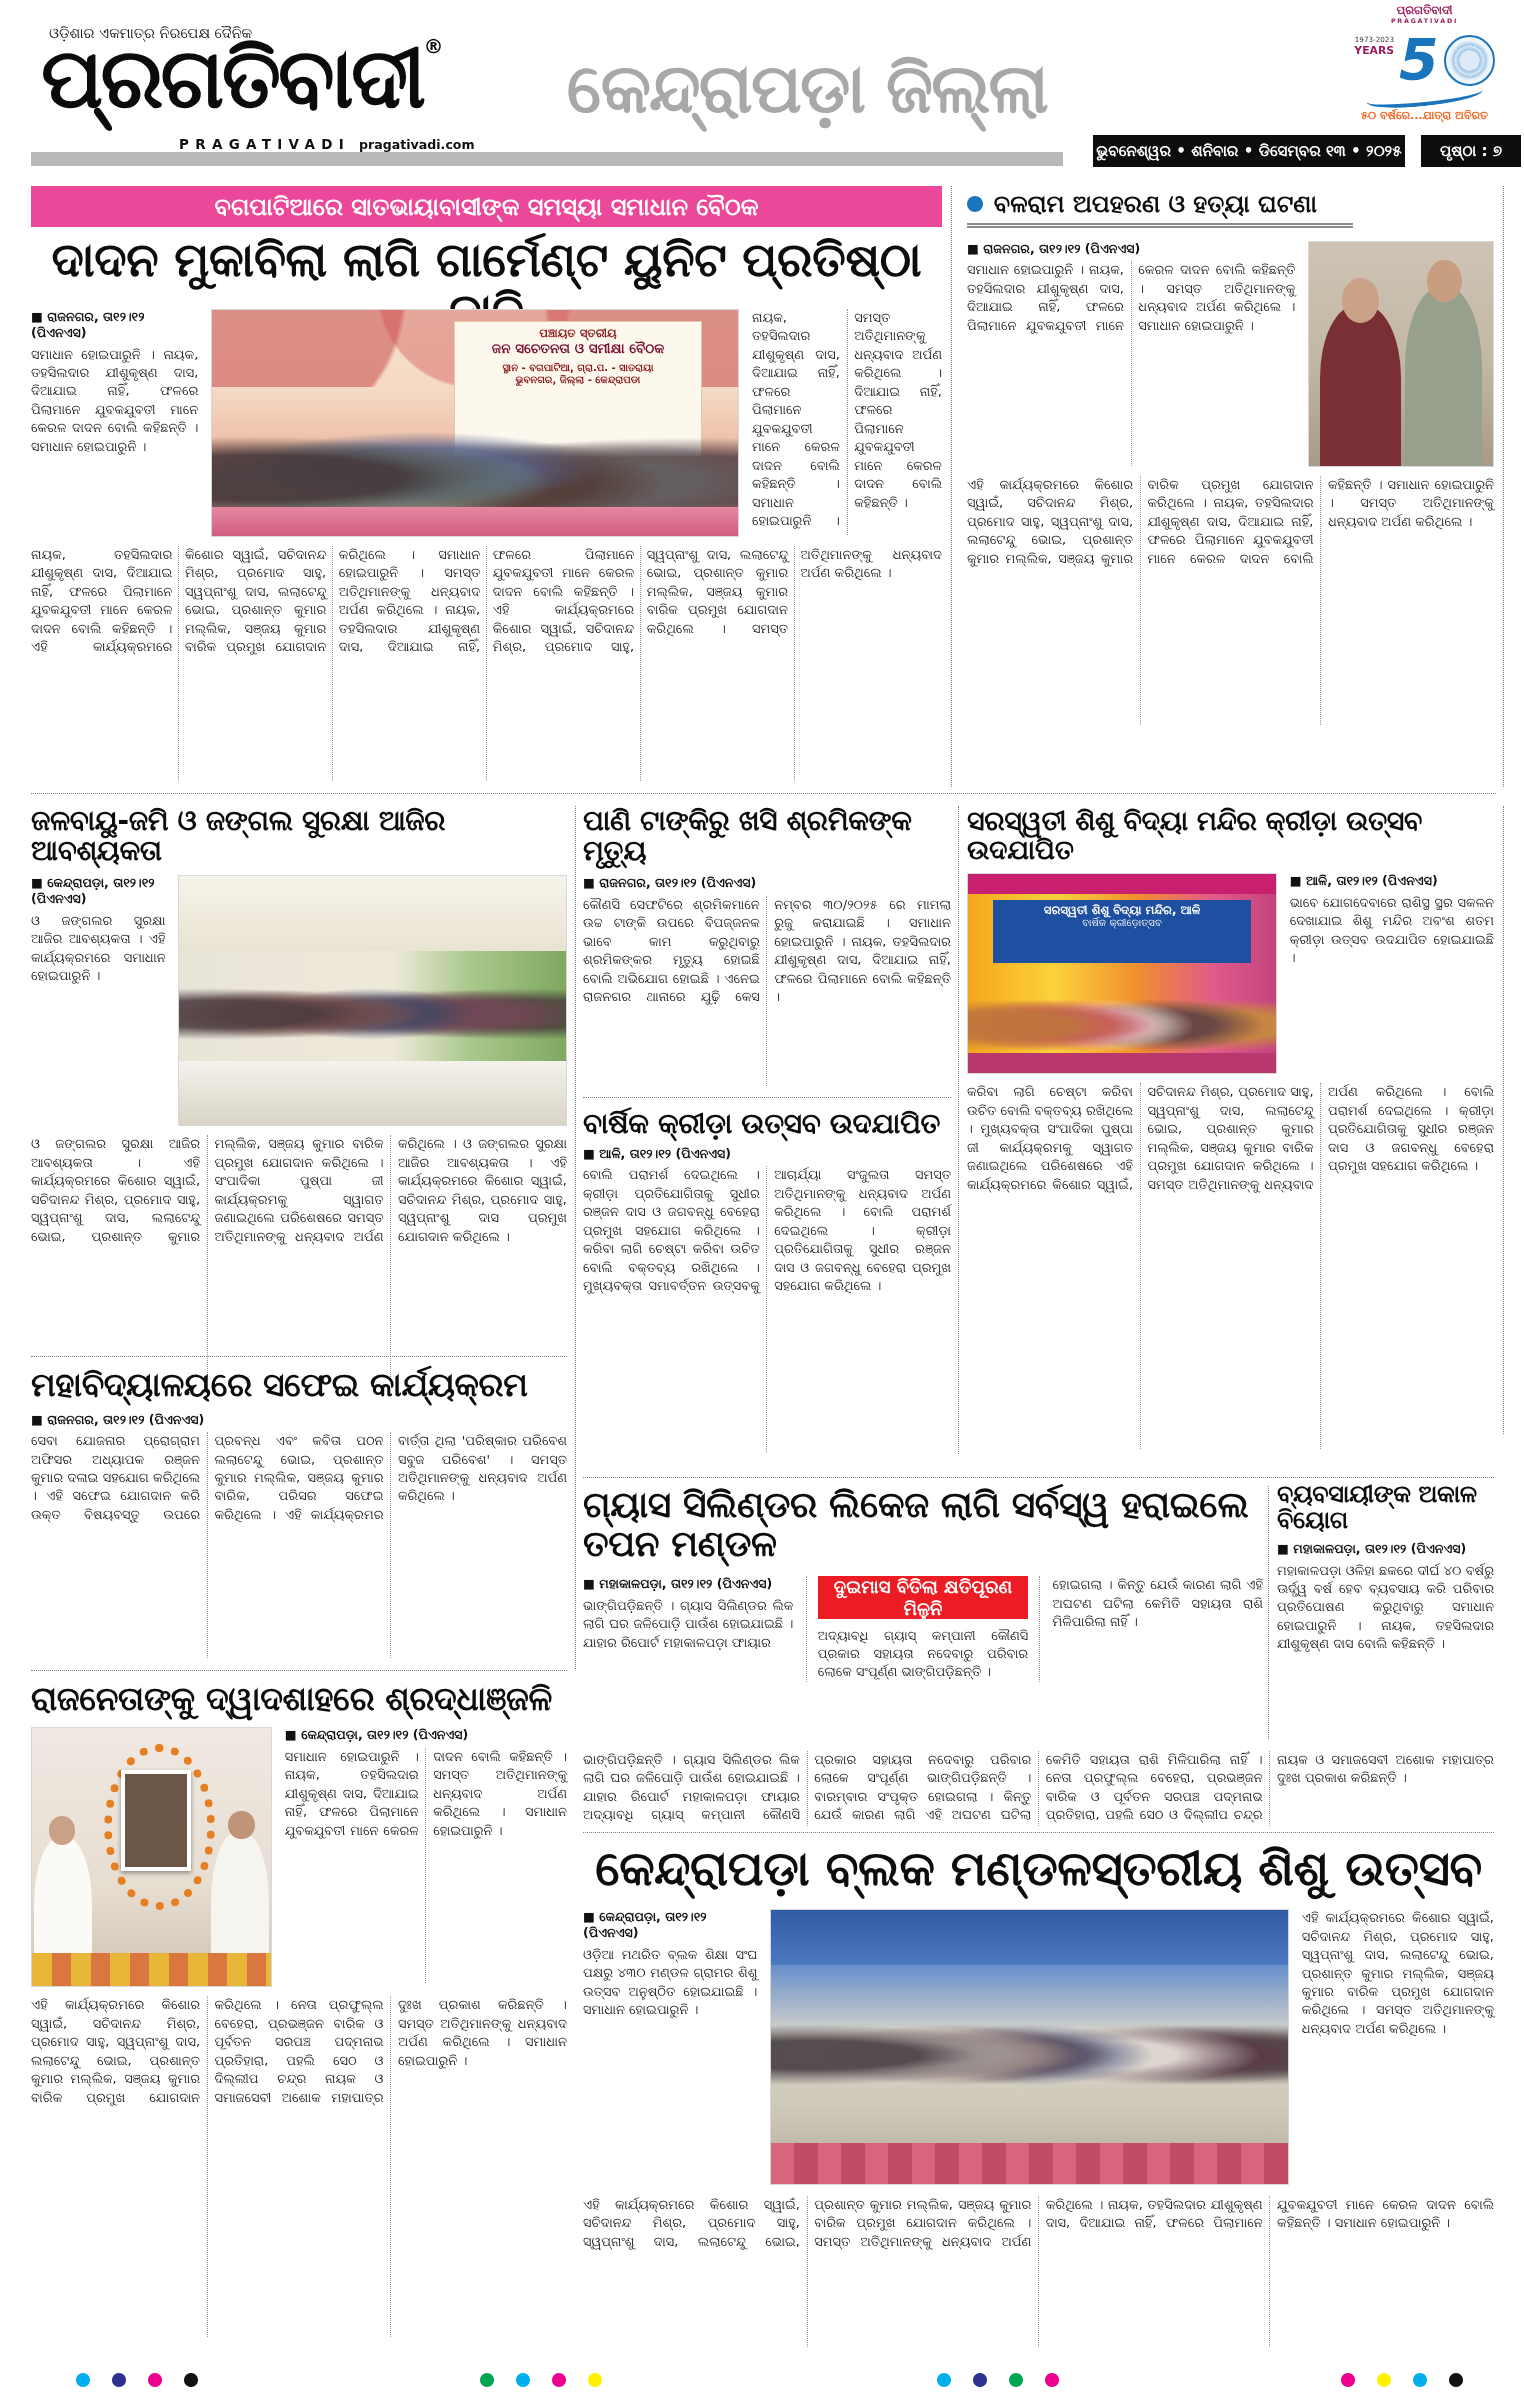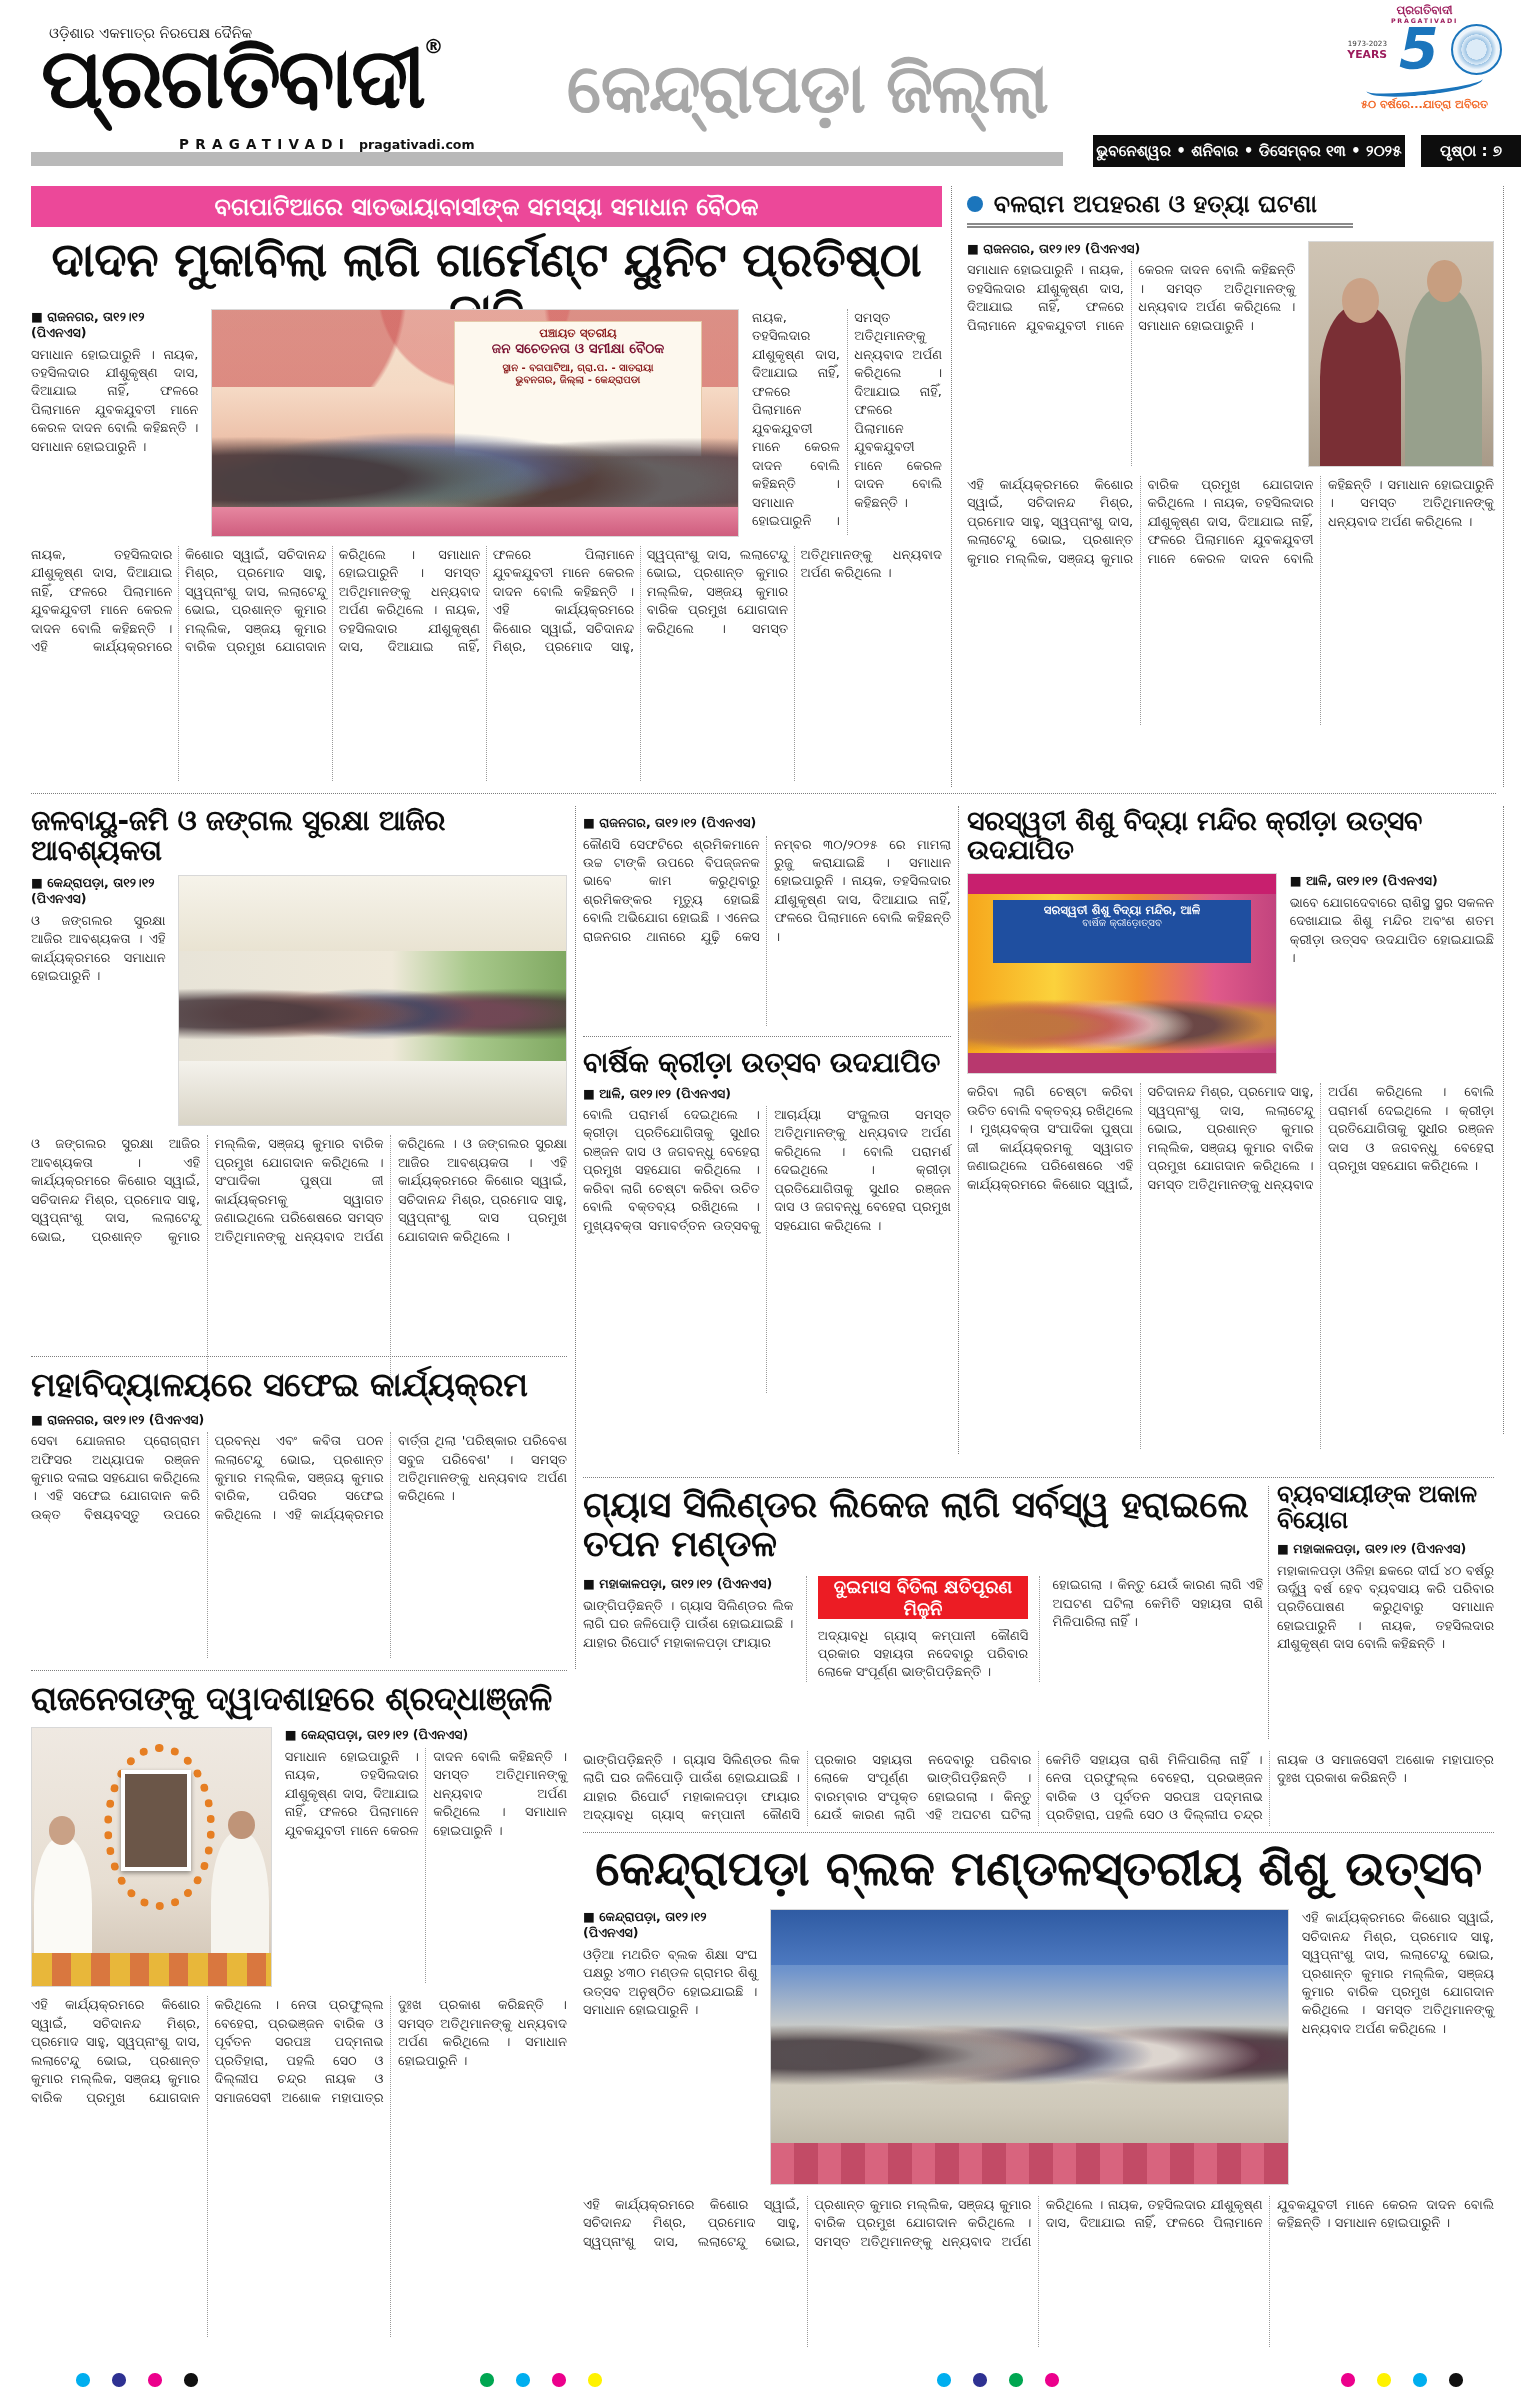--- a/index.html
+++ b/index.html
@@ -39,21 +39,21 @@
   <div class="abs" style="left:49px;top:25px;font-size:14.4px;font-weight:normal;color:#111">ଓଡ଼ିଶାର ଏକମାତ୍ର ନିରପେକ୍ଷ ଦୈନିକ</div>
   <div class="abs" style="left:41px;top:36px;font-size:83px;font-weight:900;color:#0b0b0b;letter-spacing:-2.7px;line-height:1"><span>ପ୍ରଗତିବାଦୀ</span><sup style="font-size:20px;vertical-align:54px">®</sup></div>
   <div class="abs" style="left:179px;top:136px;font-size:13.5px;font-weight:bold;letter-spacing:6.3px;color:#111">PRAGATIVADI</div>
   <div class="abs" style="left:359px;top:137px;font-size:12.6px;font-weight:bold;color:#111">pragativadi.com</div>
 
   <div class="abs ctr" style="left:538px;top:49px;width:538px;font-size:68px;font-weight:900;color:#a8a8a8;letter-spacing:-1.8px">କେନ୍ଦ୍ରାପଡ଼ା ଜିଲ୍ଲା</div>
 
   <div class="abs" style="left:1328px;top:5.4px;width:193px;height:144px">
     <div class="ctr" style="font-size:11.7px;font-weight:900;color:#9C1C5C;line-height:1">ପ୍ରଗତିବାଦୀ</div>
     <div class="ctr" style="font-size:6.3px;font-weight:bold;color:#9C1C5C;letter-spacing:1.8px">PRAGATIVADI</div>
-    <div style="display:flex;align-items:center;justify-content:center;gap:12px;margin-top:0">
+    <div style="display:flex;align-items:flex-start;justify-content:center;gap:5px;margin-top:11px">
       <div style="text-align:right">
         <div style="font-size:7.2px;color:#333">1973-2023</div>
         <div style="font-size:10.8px;font-weight:900;color:#9C1C5C">YEARS</div>
       </div>
       <div style="font-size:57px;font-weight:900;font-style:italic;color:#1B75BC;line-height:.9">5</div>
       <div style="width:47px;height:47px;border-radius:50%;border:2.7px solid #1B75BC;
                   background:radial-gradient(circle,#dcebf7 30%,#9ec4e4 31%,#dcebf7 45%,#9ec4e4 46%,#eef5fb 60%)"></div>
     </div>
     <div style="width:117px;height:16px;margin:0 auto;border-bottom:4.5px solid #1B75BC;border-radius:50%;transform:rotate(-6deg)"></div>
     <div class="ctr" style="font-size:11.2px;font-weight:bold;color:#F26522;margin-top:2.7px">୫୦ ବର୍ଷରେ...ଯାତ୍ରା ଅବିରତ</div>
@@ -129,20 +129,21 @@
         <div class="abs" style="left:0;top:0;right:0;height:30%;background:linear-gradient(180deg,#f6f3ea,#e9e3d2)"></div>
         <div class="abs" style="left:0;right:0;top:36%;height:32%;
              background:radial-gradient(ellipse at 10% 60%,rgba(70,55,60,.85) 20%,transparent 38%),radial-gradient(ellipse at 30% 60%,rgba(150,90,80,.8) 18%,transparent 36%),radial-gradient(ellipse at 50% 60%,rgba(60,70,100,.85) 20%,transparent 38%),radial-gradient(ellipse at 70% 60%,rgba(120,70,90,.8) 18%,transparent 36%),radial-gradient(ellipse at 90% 60%,rgba(70,60,55,.85) 20%,transparent 38%)"></div>
         <div class="abs" style="left:0;right:0;bottom:0;height:26%;background:linear-gradient(#f4f2ec,#d9d4c6)"></div>
       </div>
     </div>
     <div class="body-txt cols3" style="height:244px;margin-top:9px">ଓ ଜଙ୍ଗଲର ସୁରକ୍ଷା ଆଜିର ଆବଶ୍ୟକତା । ଏହି କାର୍ଯ୍ୟକ୍ରମରେ କିଶୋର ସ୍ୱାଇଁ, ସଚିଦାନନ୍ଦ ମିଶ୍ର, ପ୍ରମୋଦ ସାହୁ, ସ୍ୱପ୍ନାଂଶୁ ଦାସ, ଲଲାଟେନ୍ଦୁ ଭୋଇ, ପ୍ରଶାନ୍ତ କୁମାର ମଲ୍ଲିକ, ସଞ୍ଜୟ କୁମାର ବାରିକ ପ୍ରମୁଖ ଯୋଗଦାନ କରିଥିଲେ । ସଂପାଦିକା ପୁଷ୍ପା ଜୀ କାର୍ଯ୍ୟକ୍ରମକୁ ସ୍ୱାଗତ ଜଣାଇଥିଲେ ପରିଶେଷରେ ସମସ୍ତ ଅତିଥିମାନଙ୍କୁ ଧନ୍ୟବାଦ ଅର୍ପଣ କରିଥିଲେ । ଓ ଜଙ୍ଗଲର ସୁରକ୍ଷା ଆଜିର ଆବଶ୍ୟକତା । ଏହି କାର୍ଯ୍ୟକ୍ରମରେ କିଶୋର ସ୍ୱାଇଁ, ସଚିଦାନନ୍ଦ ମିଶ୍ର, ପ୍ରମୋଦ ସାହୁ, ସ୍ୱପ୍ନାଂଶୁ ଦାସ ପ୍ରମୁଖ ଯୋଗଦାନ କରିଥିଲେ ।</div>
   </div>
 
   <div class="abs" style="left:583px;top:806px;width:368px">
+    <div class="hl" style="font-size:28px">ପାଣି ଟାଙ୍କିରୁ ଖସି ଶ୍ରମିକଙ୍କ ମୃତ୍ୟୁ</div>
     <p class="byline" style="margin-top:9px">■ ରାଜନଗର, ତା୧୨।୧୨ (ପିଏନଏସ)</p>
     <div class="body-txt cols2" style="height:190px">କୌଣସି ସେଫଟିରେ ଶ୍ରମିକମାନେ ଉଚ୍ଚ ଟାଙ୍କି ଉପରେ ବିପଜ୍ଜନକ ଭାବେ କାମ କରୁଥିବାରୁ ଶ୍ରମିକଙ୍କର ମୃତ୍ୟୁ ହୋଇଛି ବୋଲି ଅଭିଯୋଗ ହୋଇଛି । ଏନେଇ ରାଜନଗର ଥାନାରେ ଯୁଢ଼ି କେସ ନମ୍ବର ୩୦/୨୦୨୫ ରେ ମାମଲା ରୁଜୁ କରାଯାଇଛି । ସମାଧାନ ହୋଇପାରୁନି । ନାୟକ, ତହସିଲଦାର ଯୀଶୁକୃଷ୍ଣ ଦାସ, ଦିଆଯାଇ ନାହିଁ, ଫଳରେ ପିଲାମାନେ ବୋଲି କହିଛନ୍ତି ।</div>
     <div class="hsep" style="margin:10.8px 0"></div>
     <div class="hl" style="font-size:28px">ବାର୍ଷିକ କ୍ରୀଡ଼ା ଉତ୍ସବ ଉଦଯାପିତ</div>
     <p class="byline" style="margin-top:7.2px">■ ଆଳି, ତା୧୨।୧୨ (ପିଏନଏସ)</p>
     <div class="body-txt cols2" style="height:287px">ବୋଲି ପରାମର୍ଶ ଦେଇଥିଲେ । କ୍ରୀଡ଼ା ପ୍ରତିଯୋଗିତାକୁ ସୁଧୀର ରଞ୍ଜନ ଦାସ ଓ ଜଗବନ୍ଧୁ ବେହେରା ପ୍ରମୁଖ ସହଯୋଗ କରିଥିଲେ । କରିବା ଲାଗି ଚେଷ୍ଟା କରିବା ଉଚିତ ବୋଲି ବକ୍ତବ୍ୟ ରଖିଥିଲେ । ମୁଖ୍ୟବକ୍ତା ସମାବର୍ତ୍ତନ ଉତ୍ସବକୁ ଆଚାର୍ଯ୍ୟା ସଂଜୁଲତା ସମସ୍ତ ଅତିଥିମାନଙ୍କୁ ଧନ୍ୟବାଦ ଅର୍ପଣ କରିଥିଲେ । ବୋଲି ପରାମର୍ଶ ଦେଇଥିଲେ । କ୍ରୀଡ଼ା ପ୍ରତିଯୋଗିତାକୁ ସୁଧୀର ରଞ୍ଜନ ଦାସ ଓ ଜଗବନ୍ଧୁ ବେହେରା ପ୍ରମୁଖ ସହଯୋଗ କରିଥିଲେ ।</div>
   </div>
 
   <div class="abs" style="left:967px;top:806px;width:527px">
     <div class="hl" style="font-size:27px">ସରସ୍ୱତୀ ଶିଶୁ ବିଦ୍ୟା ମନ୍ଦିର କ୍ରୀଡ଼ା ଉତ୍ସବ ଉଦଯାପିତ</div>

